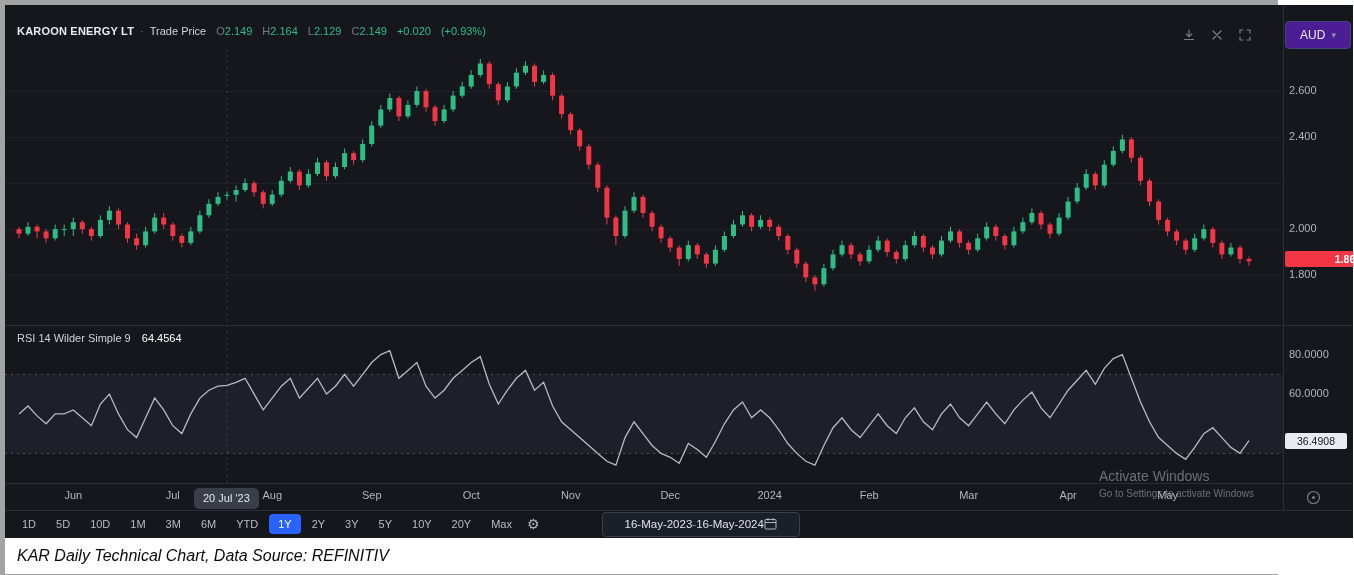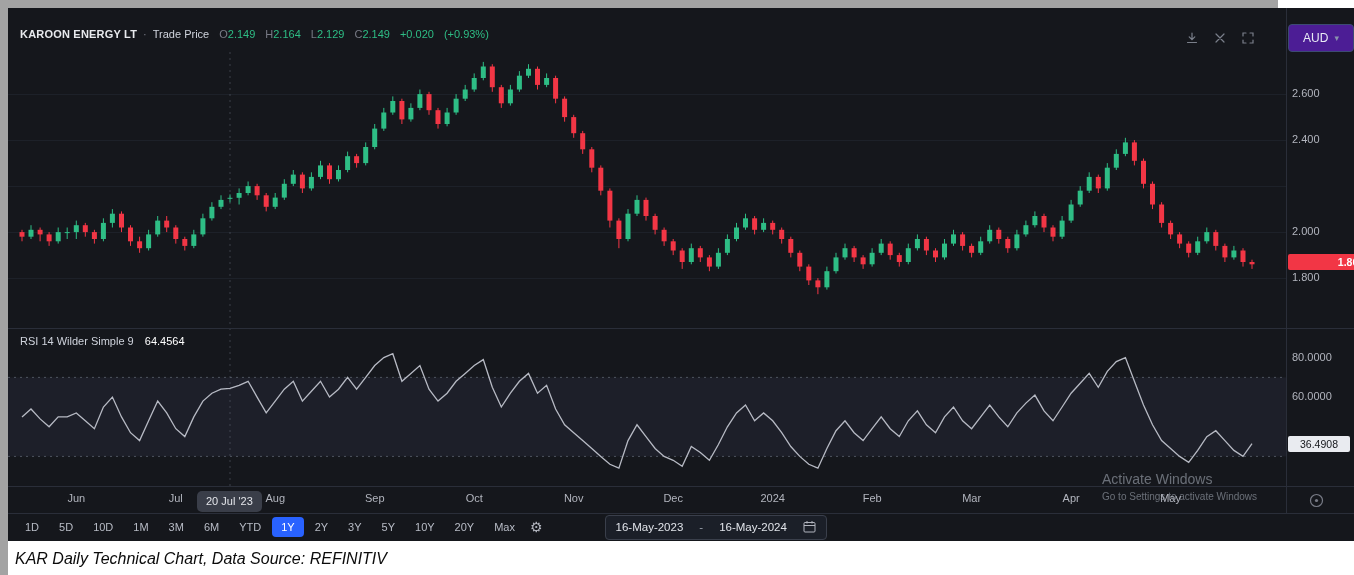--- a/index.html
+++ b/index.html
@@ -1,16 +1,16 @@
 <!DOCTYPE html>
 <html><head>
 <meta charset="utf-8">
 <style>
   html,body{margin:0;padding:0;background:#fff;overflow:hidden}
-  .page{position:relative;width:1278px;height:575px;box-sizing:border-box;border:8px solid #a3a3a3;
+  .page{position:relative;width:1278px;height:575px;box-sizing:border-box;border:5px solid #a3a3a3;
         background:#fff;font-family:"Liberation Sans",sans-serif;}
   .chart{position:absolute;left:0;top:0;width:1348px;height:533px;background:#15171c;overflow:hidden}
   #chart-svg{position:absolute;left:0;top:0}
 
   .hdr{position:absolute;left:12px;top:20px;font-size:11px;display:flex;align-items:baseline;
        white-space:nowrap;z-index:3}
   .sym{color:#e8eaee;font-weight:bold;letter-spacing:.2px}
   .dot{color:#787b86;margin:0 6px}
   .ser{color:#cfd3dc}
   .lab{color:#787b86;margin-left:10px}
@@ -45,26 +45,26 @@
            color:#e3e5ea;font-size:11px;border-radius:5px;z-index:5;white-space:nowrap}
   .target{position:absolute;left:1300px;top:484px;z-index:3;cursor:pointer}
 
   .toolbar{position:absolute;left:0;top:505px;width:1348px;height:28px;display:flex;align-items:center;
            padding-left:8px;box-sizing:border-box;z-index:3}
   #ranges{display:flex;gap:2px;align-items:center}
   .rbtn{background:transparent;border:none;color:#b8bcc6;font-size:11px;font-family:inherit;
         padding:4px 9px;border-radius:4px;cursor:pointer}
   .rbtn.sel{background:#2962ff;color:#fff}
   .gearbtn{background:none;border:none;color:#b2b5be;font-size:14px;cursor:pointer;padding:0 6px;line-height:1;font-family:inherit}
-  .daterange{display:flex;align-items:center;gap:16px;margin-left:56px;padding:4px 10px;border:1px solid #3a3f4b;
+  .daterange{display:flex;align-items:center;gap:0;margin-left:56px;padding:4px 22px;border:1px solid #3a3f4b;
              border-radius:4px;background:#1b1f28;color:#e0e3e9;font-size:11.5px;cursor:pointer;white-space:nowrap}
   .daterange .dash{color:#9aa0ab}
 
   .caption{position:absolute;left:0;top:533px;width:1348px;height:36px;background:#fff;display:flex;
-           align-items:center;padding-left:7px;box-sizing:border-box;font-style:italic;font-size:16px;color:#0b0b0b}
+           align-items:center;padding-left:12px;box-sizing:border-box;font-style:italic;font-size:16px;color:#0b0b0b}
 </style>
 </head>
 <body>
 
 <div class="page">
   <div class="chart">
 
     <svg id="chart-svg" width="1348" height="533" viewBox="0 0 1348 533">
         <line x1="0" x2="1278" y1="86.1" y2="86.1" stroke="#1d2129" shape-rendering="crispEdges"></line>
         <line x1="0" x2="1278" y1="132.1" y2="132.1" stroke="#1d2129" shape-rendering="crispEdges"></line>

